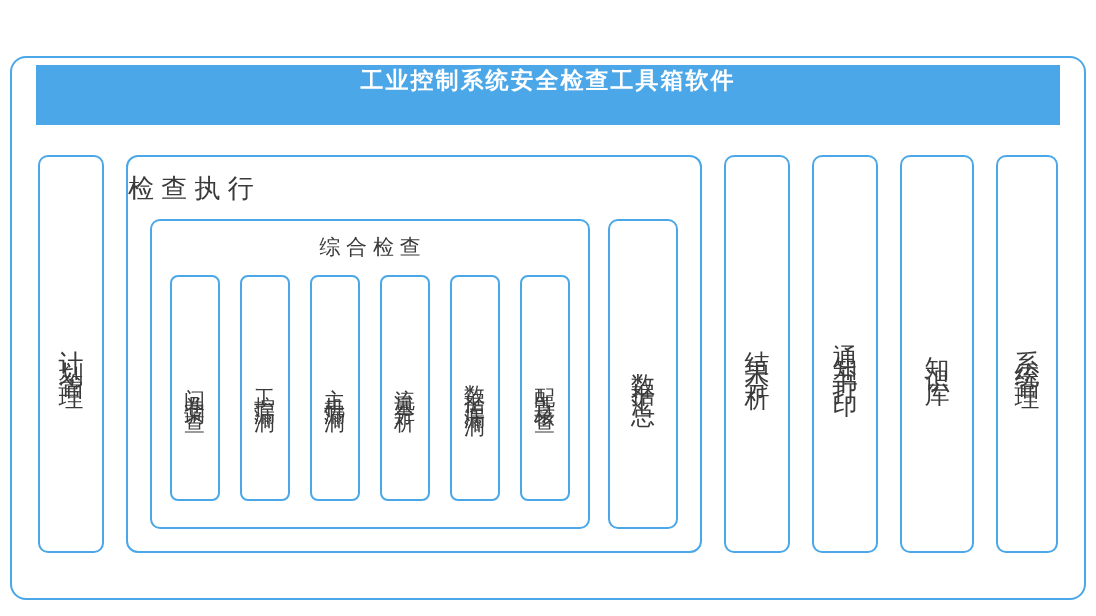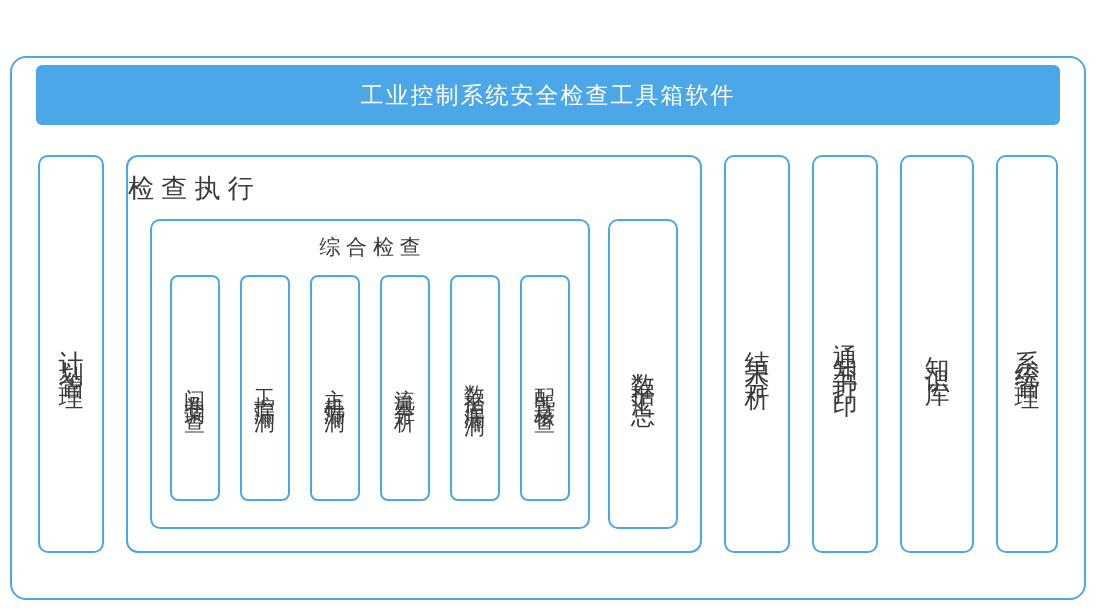--- a/index.html
+++ b/index.html
@@ -22,27 +22,26 @@
     top: 56px;
     width: 1076px;
     height: 544px;
     border: 2px solid var(--accent);
     border-radius: 16px;
   }
   .titlebar {
     margin: 7px 24px 0 24px;
     height: 60px;
     background: var(--accent);
-    border-radius: 6px;
+    border-radius: 0;
     display: flex;
-    align-items: center;
     justify-content: center;
     color: #ffffff;
     font-size: 23px;
-    font-weight: normal;
+    font-weight: bold;
     letter-spacing: 2px;
   }
   .row {
     display: flex;
     gap: 22px;
     margin: 30px 26px 0 26px;
     height: 398px;
   }
   .vbox {
     border: 2px solid var(--accent);

